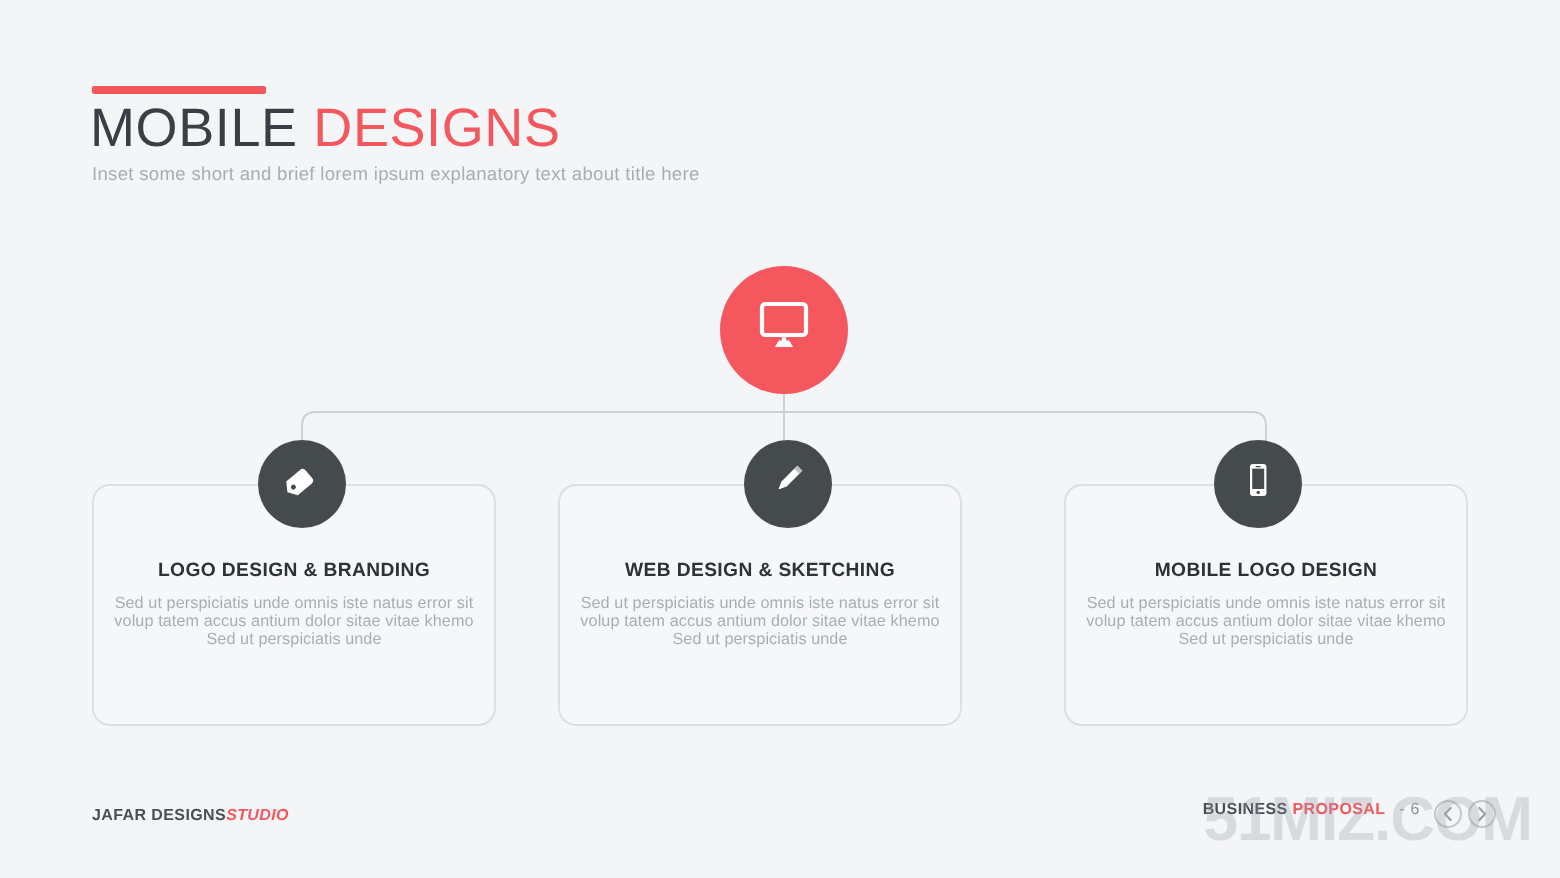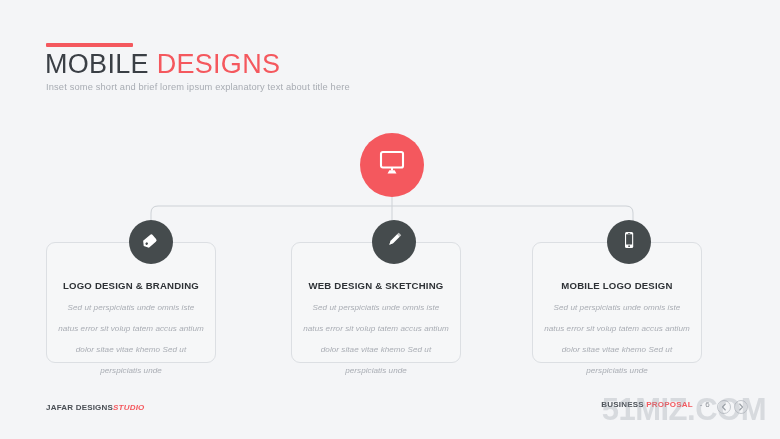--- a/index.html
+++ b/index.html
@@ -89,53 +89,52 @@
     z-index: 3;
   }
   .node-1 { left: 129px; }
   .node-2 { left: 372px; }
   .node-3 { left: 607px; }
 
   
   .card {
     position: absolute;
     top: 242px;
-    width: 170px;
+    width: 202px;
     height: 121px;
     background: #f6f7f8;
     border: 1px solid #dcdfe3;
     border-radius: 9px;
     box-sizing: border-box;
   }
   .card-1 { left: 46px; }
-  .card-2 { left: 291px; }
+  .card-2 { left: 279px; }
   .card-3 { left: 532px; }
 
   .card-title {
     position: absolute;
     left: 0;
     right: 0;
     top: 37px;
     text-align: center;
     font-size: 9.6px;
     font-weight: bold;
     color: #2e3236;
     letter-spacing: 0.2px;
   }
   .card-body {
     position: absolute;
     left: 10px;
     right: 10px;
     top: 54px;
     text-align: center;
     font-size: 8.1px;
-    line-height: 21px;
+    line-height: 9px;
     color: #a9adb4;
     letter-spacing: 0.05px;
-    font-style: italic;
   }
 
   
   .footer-left {
     position: absolute;
     left: 46px;
     top: 403px;
     font-size: 8px;
     font-weight: bold;
     letter-spacing: 0.2px;

